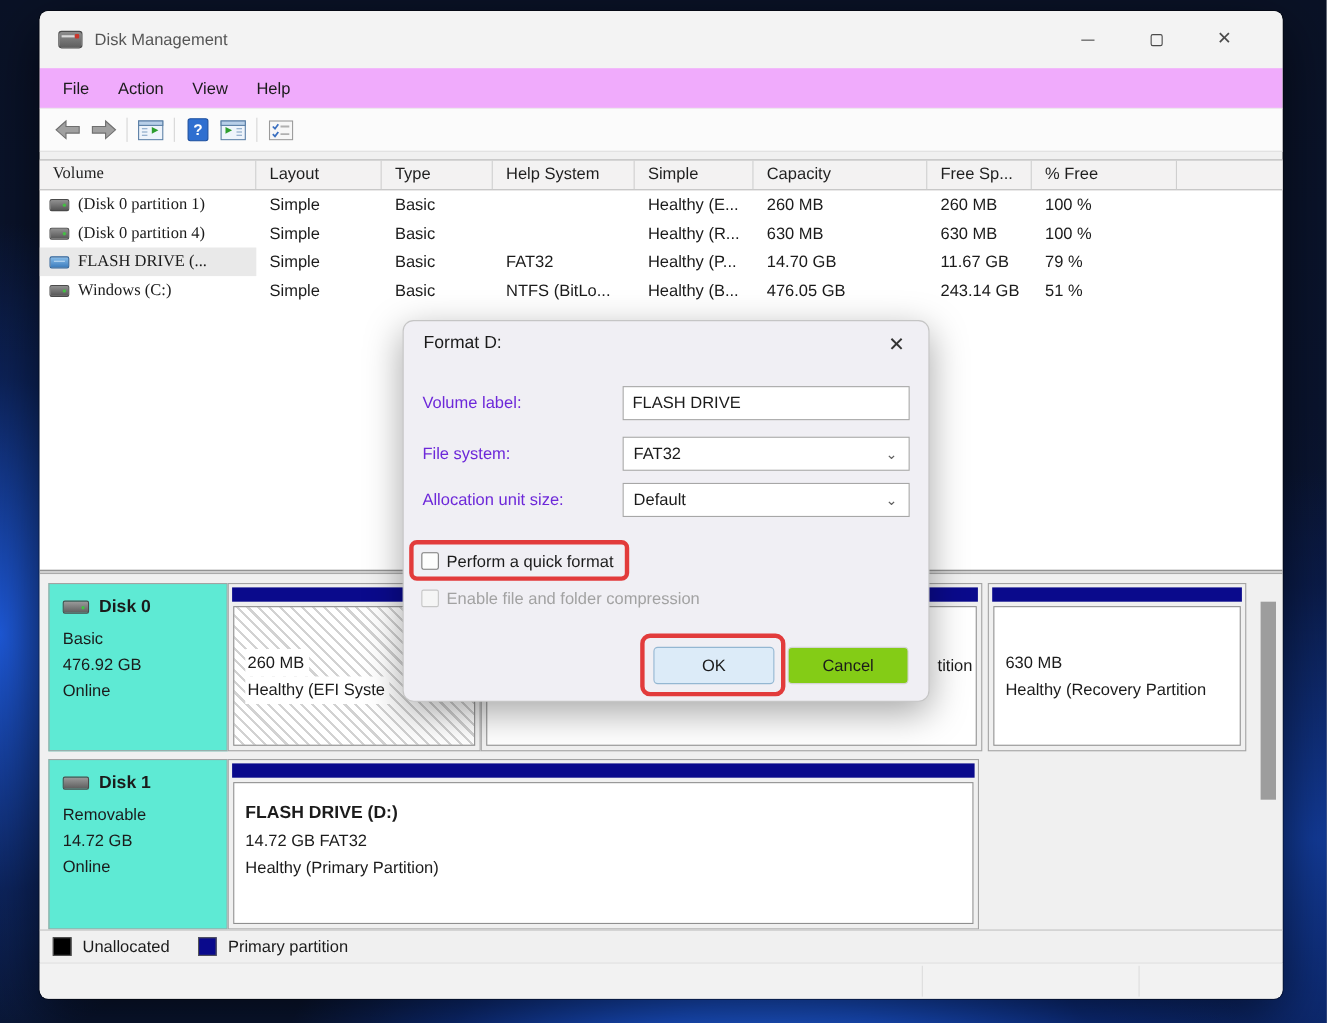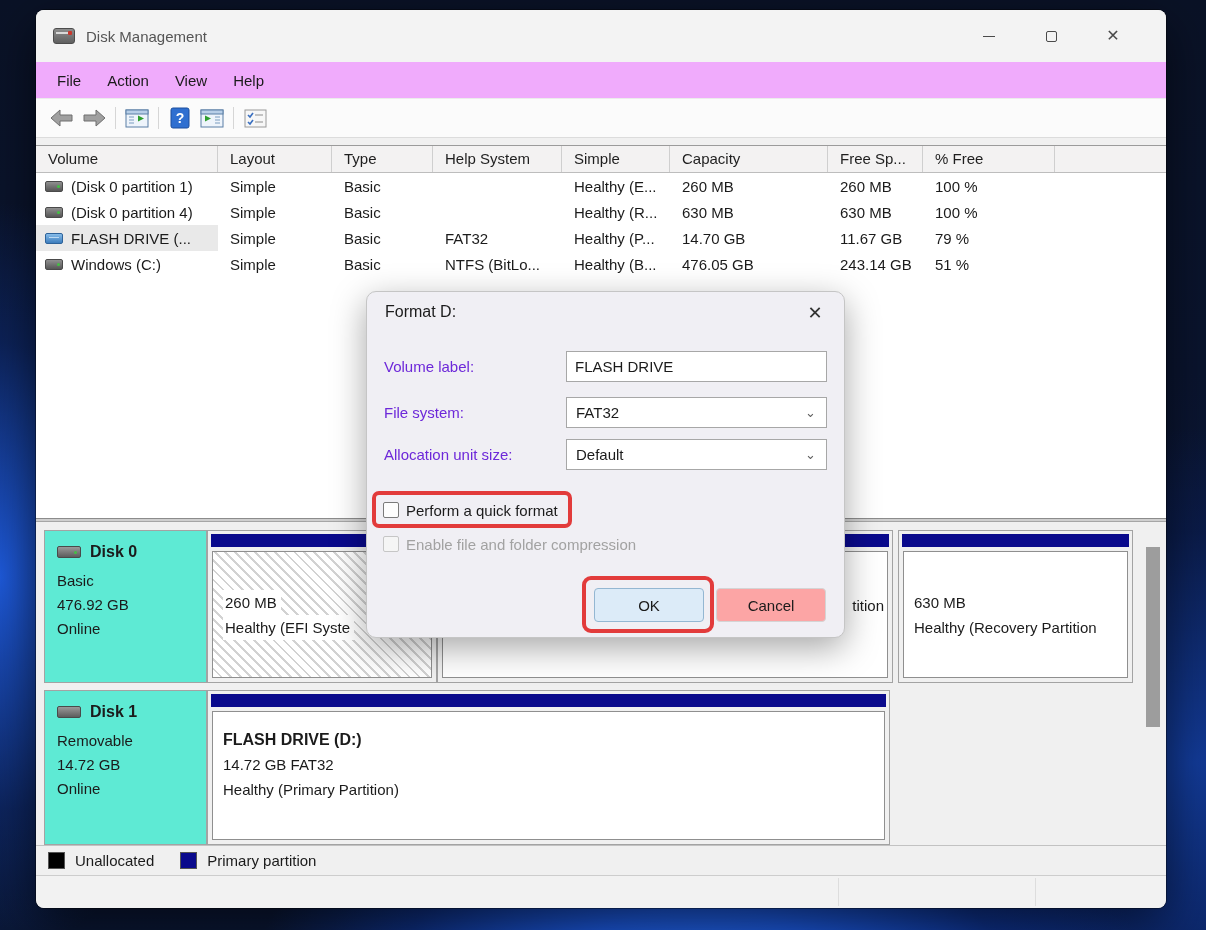--- a/index.html
+++ b/index.html
@@ -41,21 +41,21 @@
   .toolbar { position:absolute; left:0; top:89px; width:100%; height:39px; background:#fbfbfb; border-bottom:1px solid #dcdcdc; display:flex; align-items:center; padding-left:10px; }
   .tb-btn { width:32px; height:30px; display:flex; align-items:center; justify-content:center; }
   .tb-sep { width:1px; height:22px; background:#d6d6d6; margin:0 5px; }
 
   
   .list-pane { position:absolute; left:0; top:135px; width:1130px; height:373px; background:#fff; border-top:1px solid #9b9b9b; }
   .lv-header { display:flex; height:27px; background:#f3f2f2; border-bottom:1px solid #bdbdbd; }
   .lv-hcell { font-size:15px; color:#1f1f1f; padding:4px 0 0 12px; border-right:1px solid #cfcfcf; overflow:hidden; white-space:nowrap; }
   .lv-row { display:flex; height:26px; align-items:center; }
   .lv-cell { font-size:15px; padding-left:12px; overflow:hidden; white-space:nowrap; }
-  .c0{width:182px;} .c1{width:114px;} .c2{width:101px;} .c3{width:129px;} .c4{width:108px;} .c5{width:158px;} .c6{width:95px;} .c7{width:132px;} .c8{flex:1; border-right:none;}
+  .c0{width:197px;font-family:Liberation Serif, serif;} .c1{width:114px;} .c2{width:101px;} .c3{width:129px;} .c4{width:108px;} .c5{width:158px;} .c6{width:95px;} .c7{width:132px;} .c8{flex:1; border-right:none;}
   .vol-cell { display:flex; align-items:center; gap:8px; padding-left:9px; height:100%; }
   .vol-sel { background:#e9e9e9; }
   .drive-ico { flex:0 0 auto; width:18px; height:11px; border-radius:2px; background:linear-gradient(#909090,#565656); position:relative; border:1px solid #4a4a4a; }
   .drive-ico::after { content:""; position:absolute; right:2px; top:3px; width:3px; height:3px; background:#43c043; border-radius:50%; }
   .drive-ico.blue { background:linear-gradient(#86bce9,#3d7dbd); border-color:#2e639a; }
   .drive-ico.blue::after { background:#bcd9f2; width:10px; height:1px; top:3px; left:3px; border-radius:0; }
 
   
   .splitter { position:absolute; left:0; top:508px; width:1130px; height:4px; background:#cfcfcf; border-top:1px solid #8c8c8c; border-bottom:1px solid #a6a6a6; }
   .disk-pane { position:absolute; left:0; top:512px; width:1130px; height:323px; background:#f0f0f0; }
@@ -99,21 +99,21 @@
   .combo-chevron { margin-left:auto; padding-right:10px; color:#5f5f5f; font-size:13px; }
   .checkbox { position:absolute; width:16px; height:16px; background:#fdfdfd; border:1px solid #7a7a7a; border-radius:2px; }
   .checkbox.disabled { border-color:#c6c6c6; background:#f5f5f5; }
   .cb-label { position:absolute; font-size:15px; }
   .cb-label.disabled { color:#a2a2a2; }
   .hl-box { position:absolute; border:4px solid #e23b3b; border-radius:7px; z-index:5; pointer-events:none; }
   .hl-quick { left:5px; top:199px; width:200px; height:37px; }
   .hl-ok { left:215px; top:284px; width:132px; height:57px; border-radius:9px; }
   .btn { position:absolute; top:296px; width:110px; height:34px; font-size:15px; display:flex; align-items:center; justify-content:center; border-radius:4px; }
   .btn-ok { left:227px; background:#dcebf8; border:1px solid #94b7d2; }
-  .btn-cancel { left:349px; background:#fca5a5; border:1px solid #d4d4d4; }
+  .btn-cancel { left:349px; background:#84cc16; border:1px solid #d4d4d4; }
 </style>
 </head>
 <body>
 
 <div class="window">
 
   <div class="titlebar">
     <div class="app-icon"></div>
     <div class="title-text">Disk Management</div>
     <div class="win-controls">

